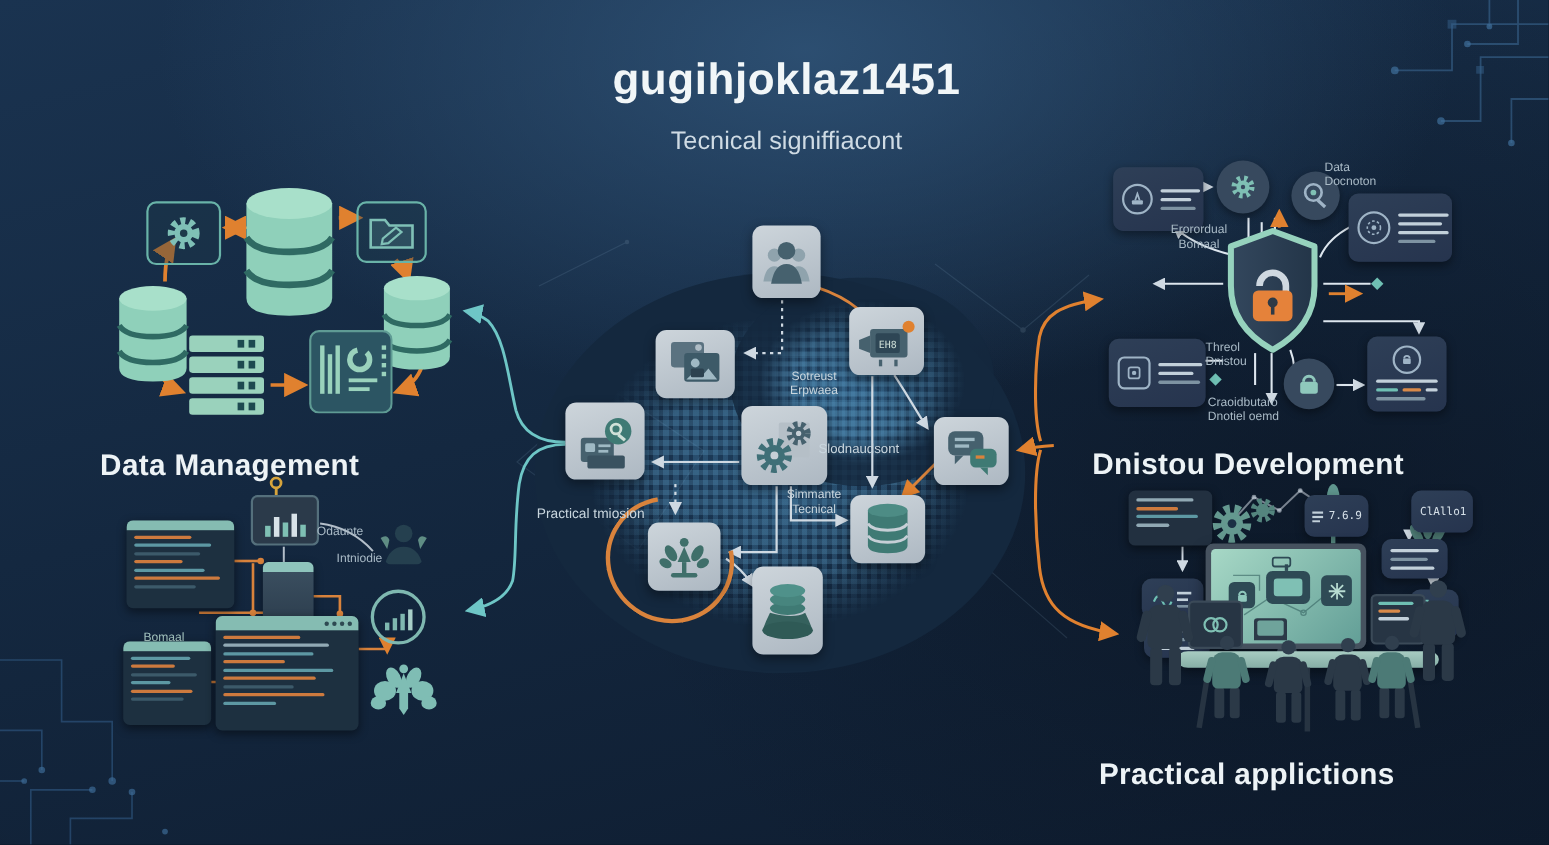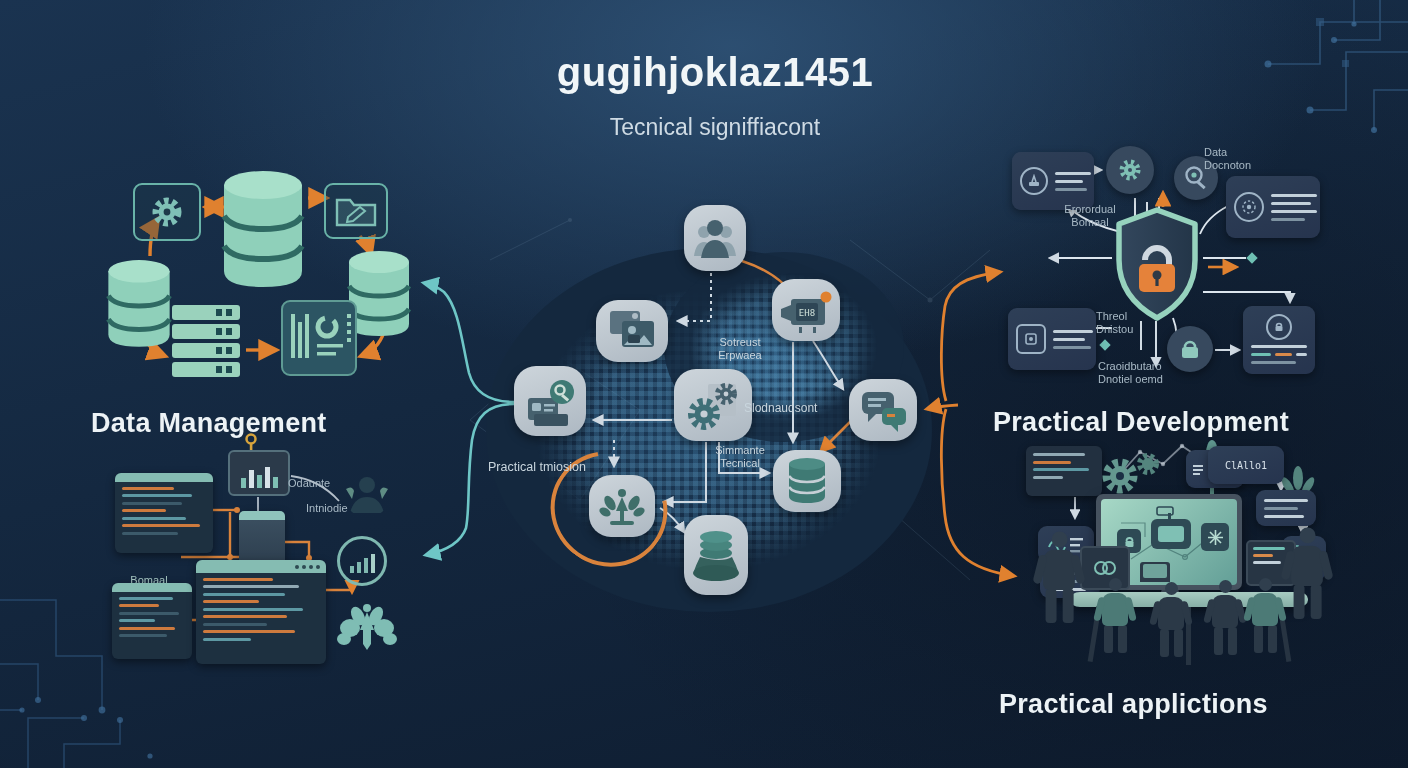--- a/index.html
+++ b/index.html
@@ -24,21 +24,21 @@
   
   .dcard{position:absolute;background:linear-gradient(160deg,#2e3f57,#26344e);border-radius:9px;
     box-shadow:0 3px 9px rgba(0,0,0,.4);display:flex;align-items:center;gap:7px;padding:8px;box-sizing:border-box;}
   .dcard .col{display:flex;flex-direction:column;gap:5px;flex:1;}
   .line{height:3px;border-radius:2px;background:#c2d0da;}
   .line.teal{background:#6fc0b4;}.line.orng{background:#d98a4a;}.line.dim{background:#7e93a2;}
   .circ-ic{border:2px solid #9fb4c6;border-radius:50%;display:flex;align-items:center;justify-content:center;flex:none;}
   .dot-circle{position:absolute;background:#37495e;border-radius:50%;box-shadow:0 3px 8px rgba(0,0,0,.4);
     display:flex;align-items:center;justify-content:center;}
   
-  .node{position:absolute;background:linear-gradient(160deg,#cdd5db,#adb8c2);border-radius:22px;
+  .node{position:absolute;background:linear-gradient(160deg,#cdd5db,#adb8c2);border-radius:10px;
     box-shadow:0 4px 10px rgba(0,0,0,.38);display:flex;align-items:center;justify-content:center;}
   
   .cwin{position:absolute;background:#1d3040;border-radius:6px;overflow:hidden;box-shadow:0 3px 9px rgba(0,0,0,.45);}
   .cwin .hd{height:9px;background:#85bcb2;}
   .cwin .hd.big{height:13px;display:flex;align-items:center;justify-content:flex-end;gap:3px;padding-right:6px;}
   .cwin .hd.big i{width:4px;height:4px;border-radius:50%;background:#2e4a52;display:block;}
   .crow{height:3px;border-radius:2px;margin:4.5px 7px;}
   .cr-t{background:#5d98a3;}.cr-o{background:#cd7a3e;}.cr-l{background:#91a9b4;}.cr-d{background:#3c5a6a;}
   
   .person{position:absolute;display:flex;flex-direction:column;align-items:center;transform-origin:50% 100%;}
@@ -583,21 +583,21 @@
         <div class="line teal" style="width:22px"></div>
         <div class="line orng" style="width:18px"></div>
         <div class="line" style="width:12px"></div>
       </div>
     <div class="line dim" style="width:80%"></div>
   </div>
   <div class="ann" style="left:1098px;top:360px">
     <span>Craoidbutaro</span><br>
     <span>Dnotiel oemd</span>
   </div>
-  <div class="qlabel" style="left:993px;top:407px">Practical Development</div>
+  <div class="qlabel" style="left:993px;top:407px">Dnistou Development</div>
 
   <div class="cwin" style="left:1026px;top:446px;width:76px;height:50px;background:#223040">
     <div class="crow cr-l" style="width:52px;margin-top:7px"></div>
     <div class="crow cr-o" style="width:38px"></div>
     <div class="crow cr-t" style="width:56px"></div>
     <div class="crow cr-l" style="width:30px"></div>
   </div>
   <svg class="abs" style="left:1096px;top:450px" width="70" height="48">
     <circle cx="24" cy="26" r="13" fill="none" stroke="#64988f" stroke-width="9" stroke-dasharray="5 4"></circle>
     <circle cx="24" cy="26" r="10" fill="#64988f"></circle>
@@ -622,21 +622,21 @@
     </g>
   </svg>
   <div class="dcard" style="left:1186px;top:450px;width:58px;height:38px;padding:6px;gap:5px">
     <svg width="12" height="12">
         <rect x="1" y="2" width="10" height="2" fill="#c2d0da"></rect>
         <rect x="1" y="6" width="10" height="2" fill="#c2d0da"></rect>
         <rect x="1" y="10" width="7" height="2" fill="#c2d0da"></rect>
       </svg>
     <span style="color:#d6e0e8;font-size:10px;font-family:'DejaVu Sans Mono',monospace">7.6.9</span>
   </div>
-  <div class="dcard" style="left:1208px;top:446px;width:76px;height:38px;justify-content:center">
+  <div class="dcard" style="left:1283px;top:446px;width:56px;height:38px;">
     <span style="color:#d6e0e8;font-size:10px;font-family:'DejaVu Sans Mono',monospace">ClAllo1</span>
   </div>
   <div class="dcard" style="left:1256px;top:490px;width:60px;height:36px">
     <div class="col">
       <div class="line" style="width:44px"></div>
       <div class="line dim" style="width:34px"></div>
       <div class="line" style="width:40px"></div>
     </div>
   </div>
   <div class="dcard" style="left:1282px;top:536px;width:44px;height:44px">

